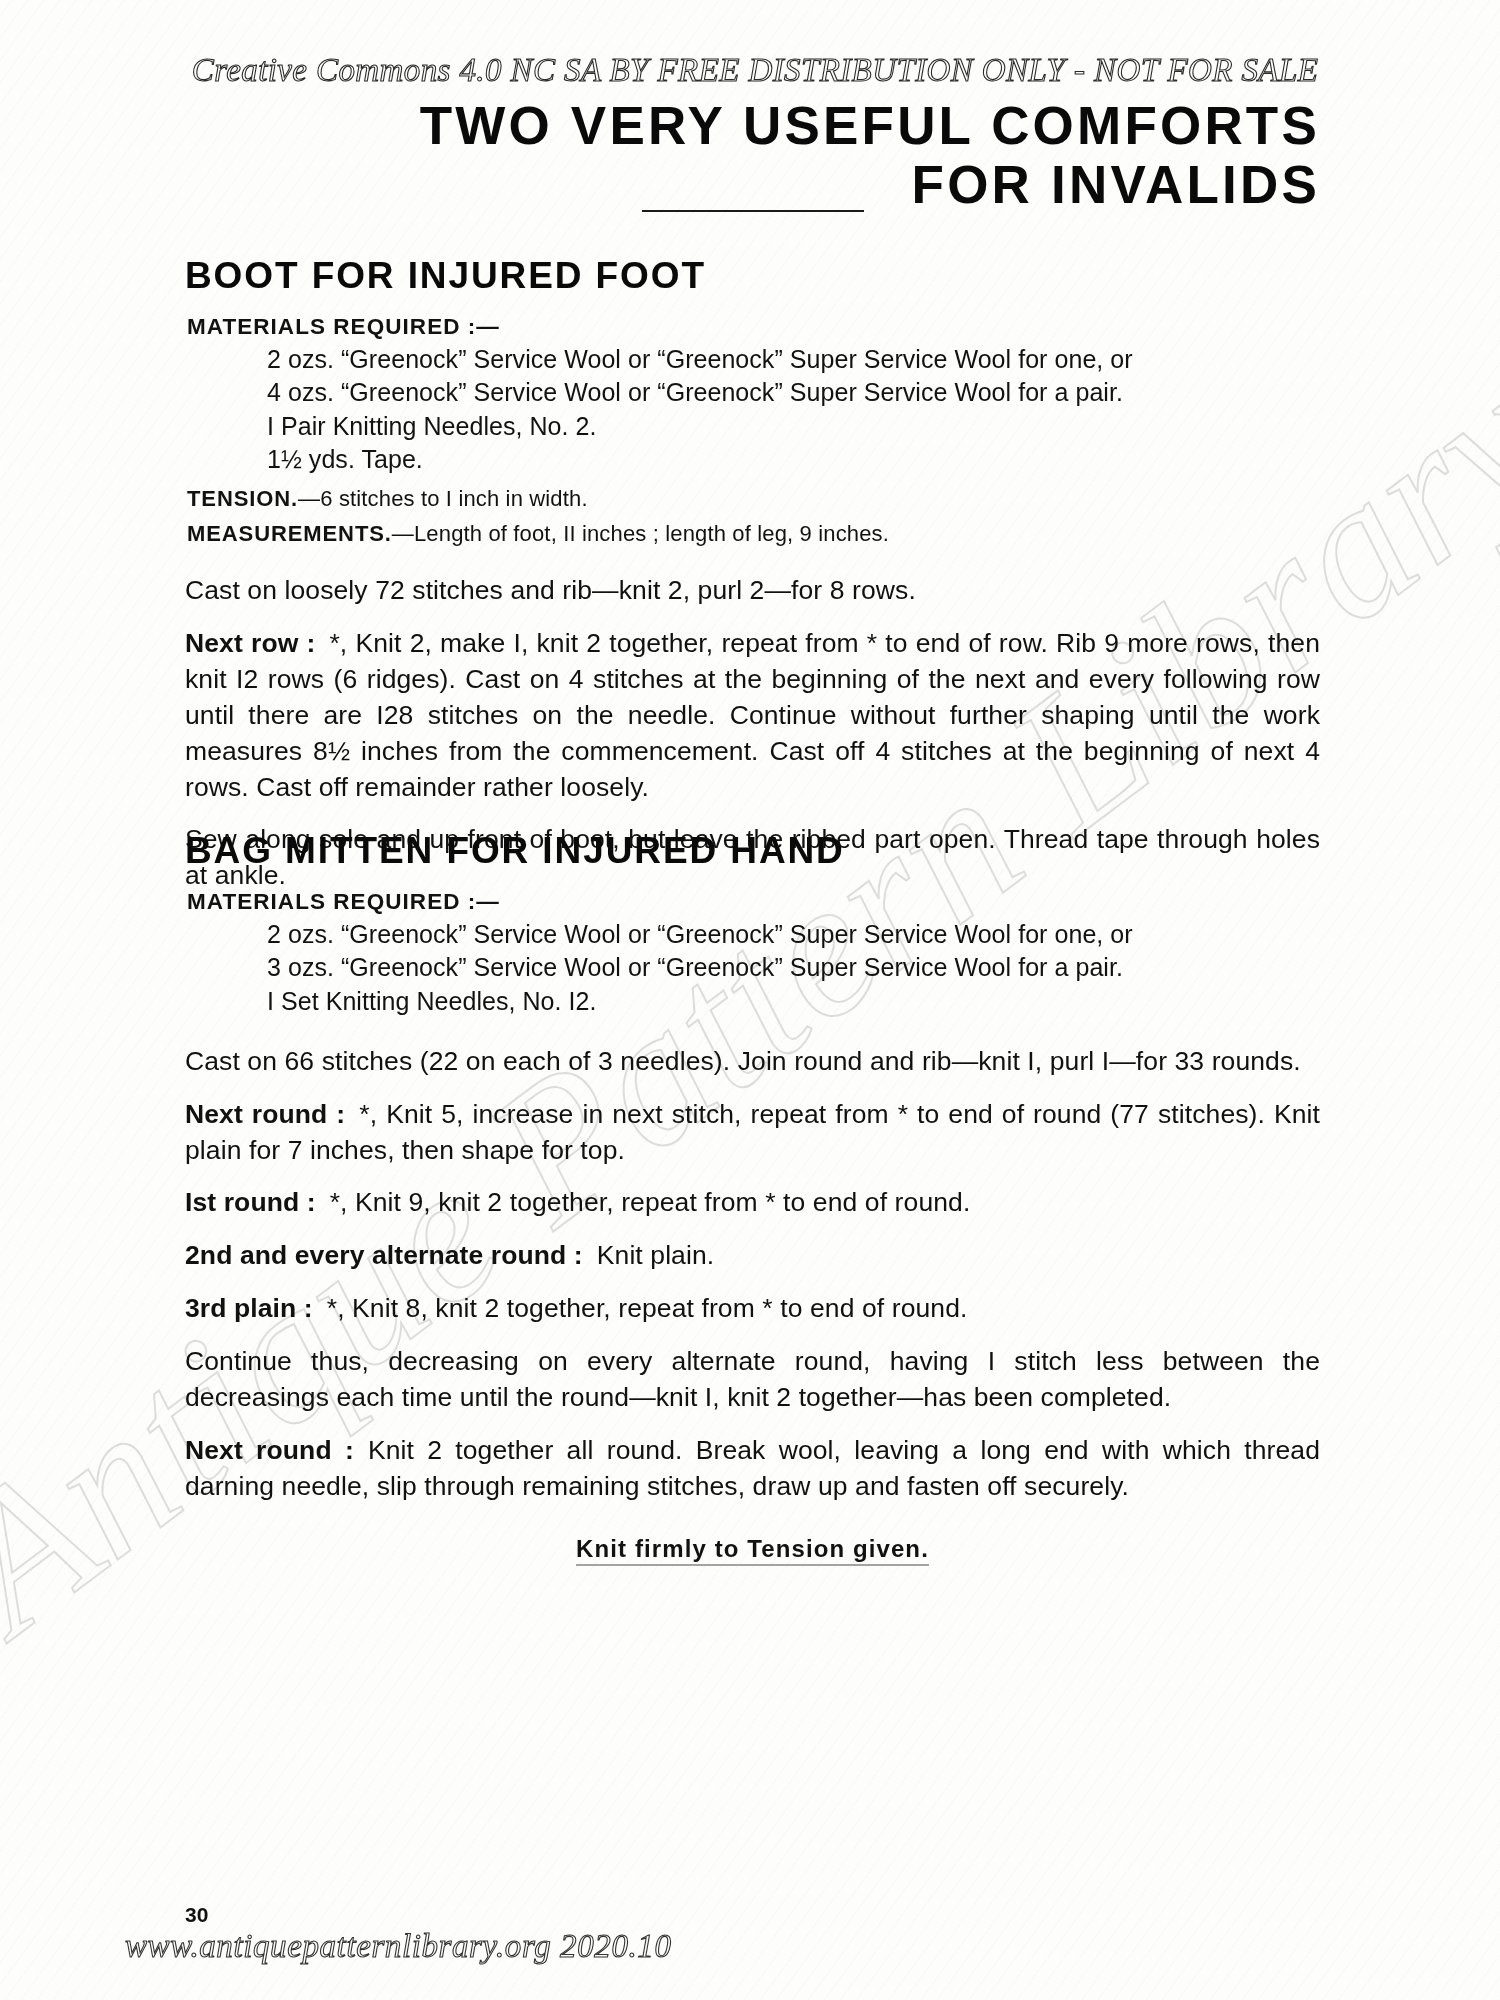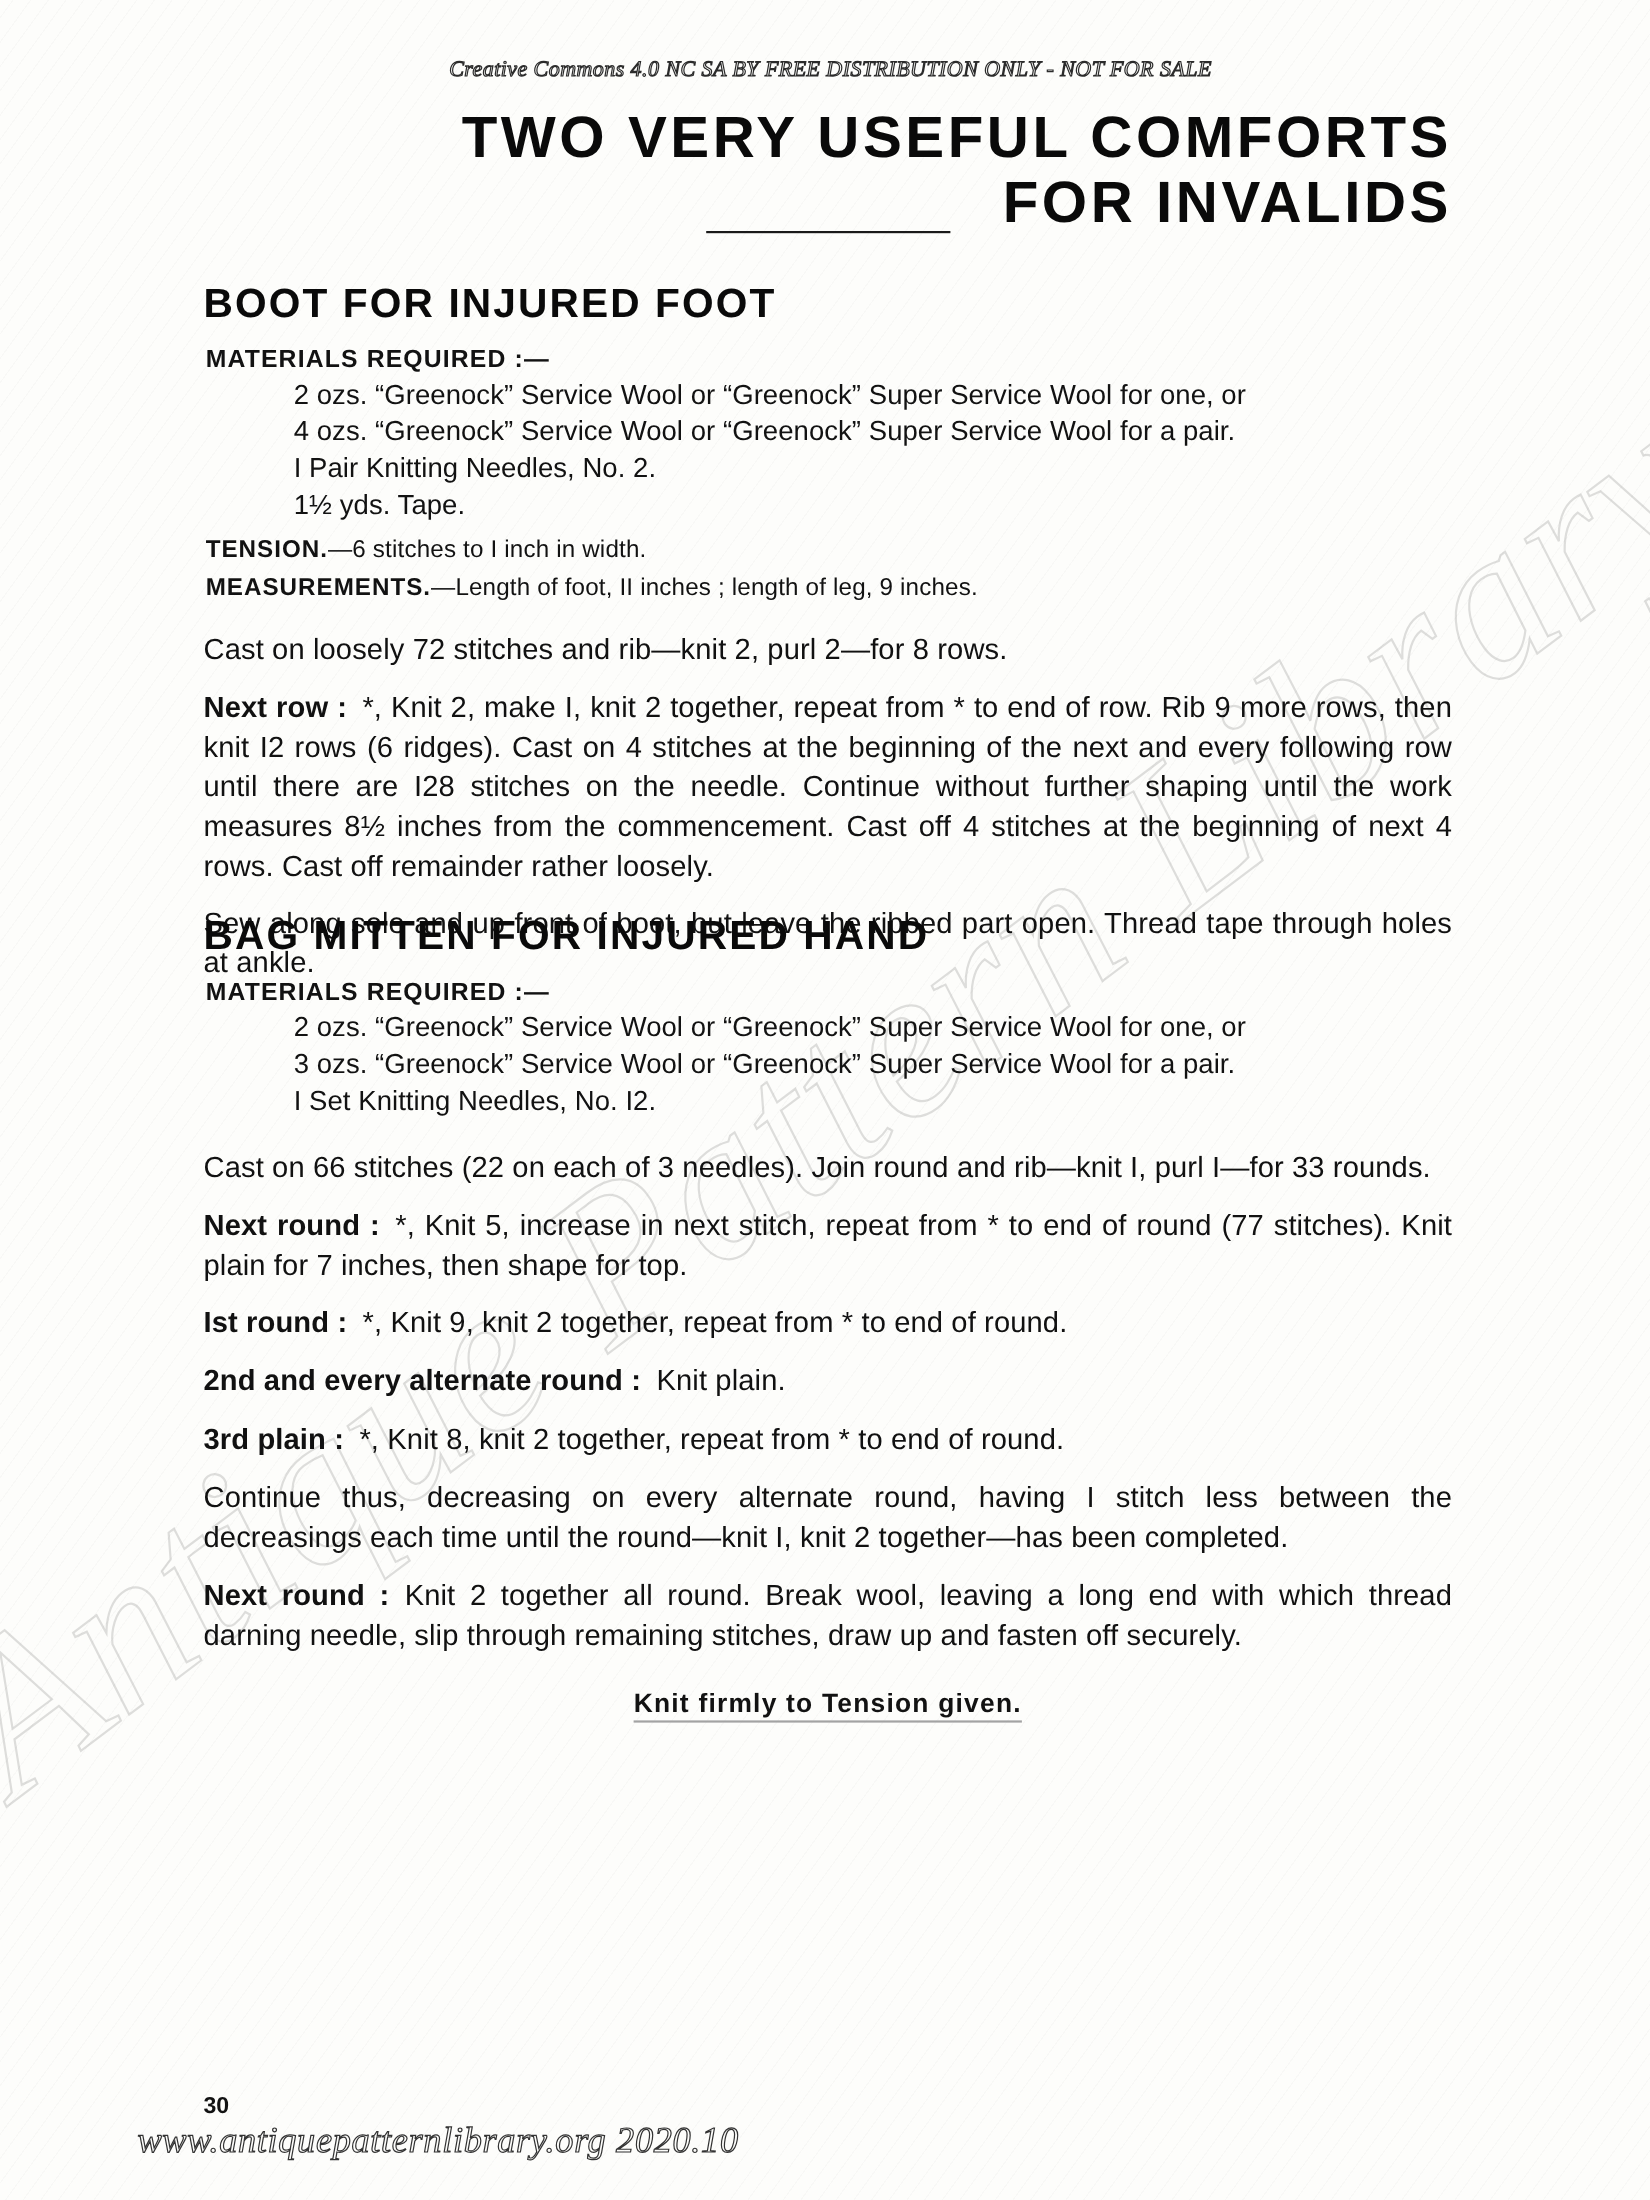--- a/index.html
+++ b/index.html
@@ -67,21 +67,21 @@
   }
 
   .cc-line {
     position: absolute;
     top: 52px;
     left: -40px;
     width: 1220px;
     text-align: center;
     font-family: "Liberation Serif", serif;
     font-style: italic;
-    font-size: 20px;
+    font-size: 33px;
     letter-spacing: 0.4px;
     color: transparent;
     -webkit-text-stroke: 1.1px #2b2b2b;
     white-space: nowrap;
   }
 
   h1.doc-title {
     margin: 0;
     position: absolute;
     top: 96px;

